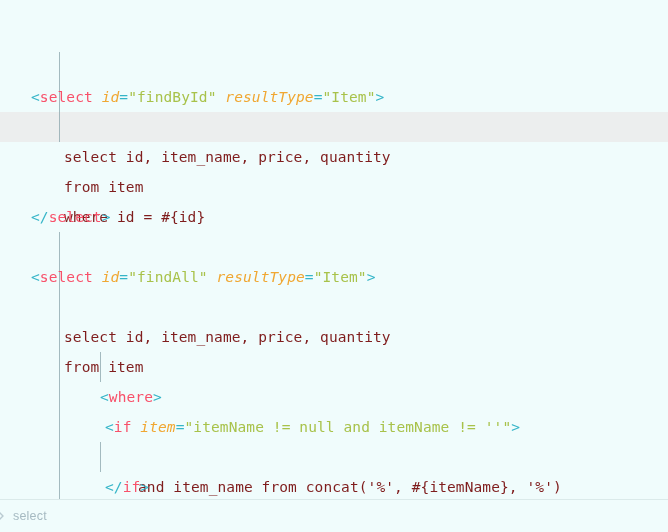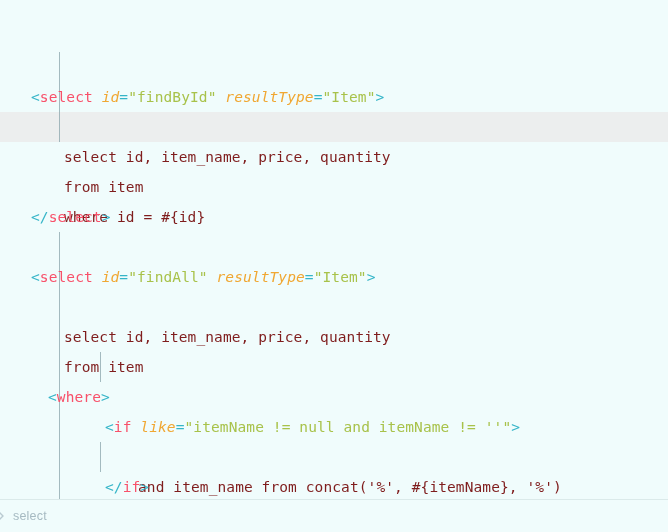--- a/index.html
+++ b/index.html
@@ -147,26 +147,26 @@
       <span class="line-text"><span class="t-text" style="padding-left:33px;">select id, item_name, price, quantity</span></span>
     </div>
 
     <div class="code-line">
       <span class="guide g1"></span>
       <span class="line-text"><span class="t-text" style="padding-left:33px;">from item</span></span>
     </div>
 
     <div class="code-line">
       <span class="guide g1"></span>
-      <span class="line-text" style="padding-left:48px;"><span class="t-punct">&lt;</span><span class="t-tag">where</span><span class="t-punct">&gt;</span></span>
-    </div>
-
-    <div class="code-line">
-      <span class="guide g1"></span>
-      <span class="line-text" style="padding-left:105px;"><span class="t-punct">&lt;</span><span class="t-tag">if</span><span> </span><span class="t-attr">like</span><span class="t-punct">=</span><span class="t-val">"itemName != null and itemName != ''"</span><span class="t-punct">&gt;</span></span>
+      <span class="line-text" style="padding-left:100px;"><span class="t-punct">&lt;</span><span class="t-tag">where</span><span class="t-punct">&gt;</span></span>
+    </div>
+
+    <div class="code-line">
+      <span class="guide g1"></span>
+      <span class="line-text" style="padding-left:105px;"><span class="t-punct">&lt;</span><span class="t-tag">if</span><span> </span><span class="t-attr">item</span><span class="t-punct">=</span><span class="t-val">"itemName != null and itemName != ''"</span><span class="t-punct">&gt;</span></span>
     </div>
 
     <div class="code-line">
       <span class="guide g1"></span>
       <span class="guide g2"></span>
       <span class="line-text" style="padding-left:138px;"><span class="t-text">and item_name from concat('%', #{itemName}, '%')</span></span>
     </div>
 
     <div class="code-line">
       <span class="guide g1"></span>

